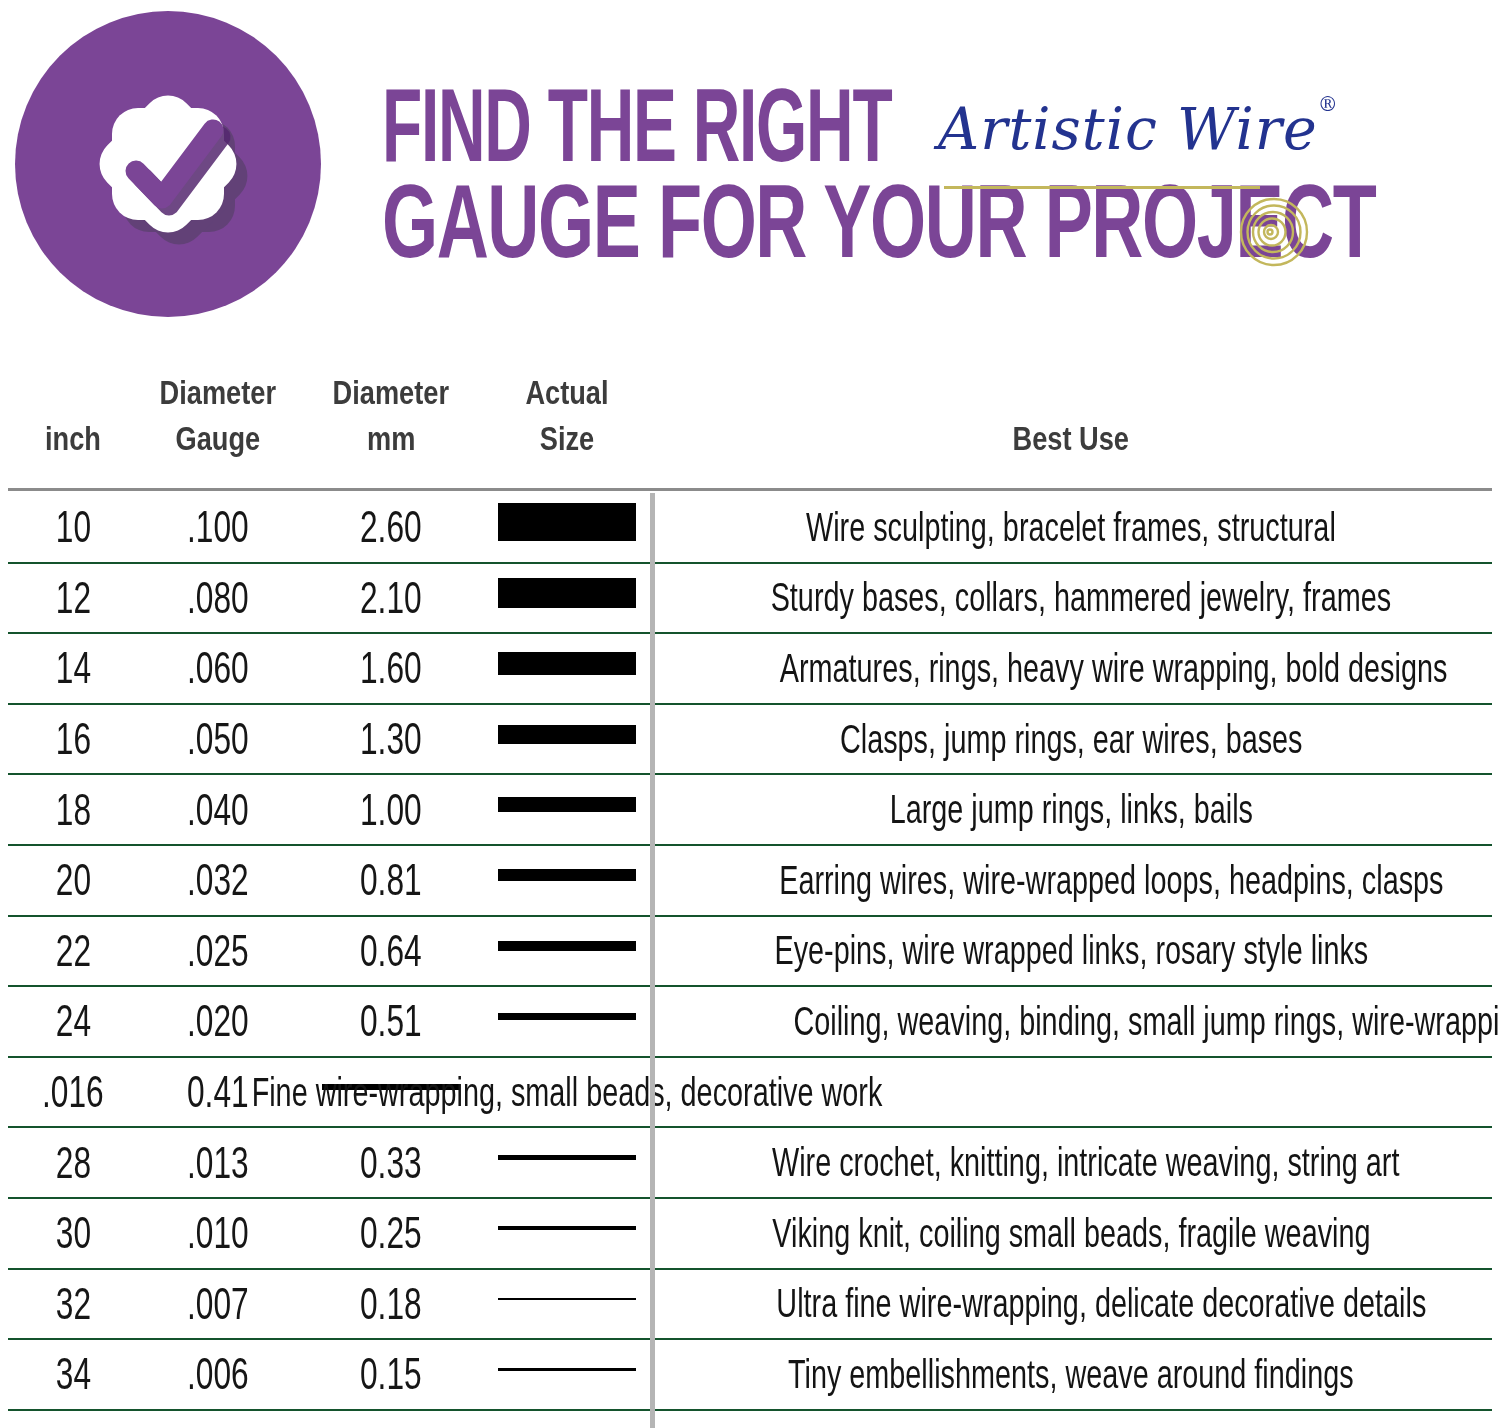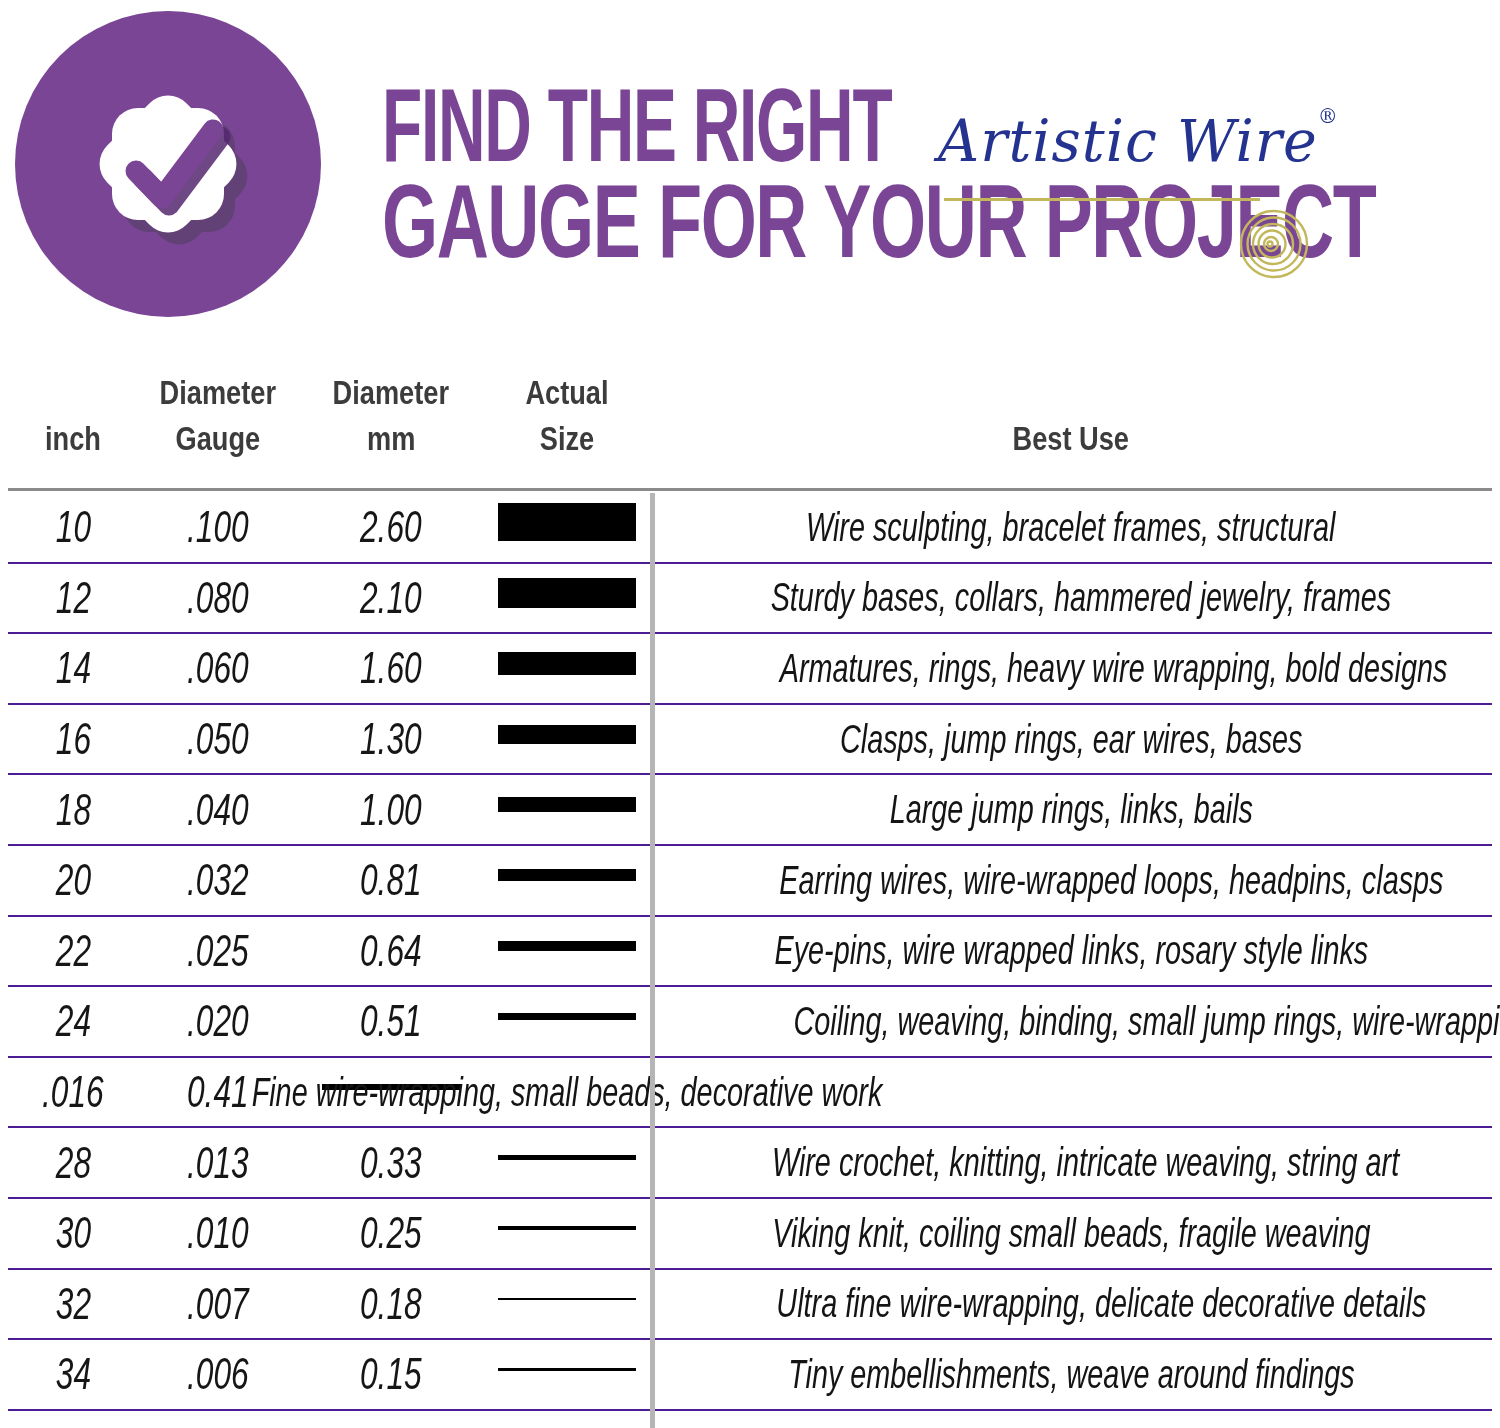--- a/index.html
+++ b/index.html
@@ -11,39 +11,39 @@
 
   
   .badge-wrap { position:absolute; left:12px; top:8px; width:312px; height:312px; }
   .title {
     position:absolute; left:382px; top:78px; color:#7B4596;
     font-weight:800; font-size:103px; line-height:96px; letter-spacing:-2px; white-space:nowrap;
   }
   .title .t1 { display:inline-block; transform:scaleX(0.64); transform-origin:0 50%; }
   .title .t2 { display:inline-block; transform:scaleX(0.70); transform-origin:0 50%; }
 
-  .brand { position:absolute; left:938px; top:104px; width:360px; }
+  .brand { position:absolute; left:938px; top:92px; width:360px; }
   .brand-text {
     font-family:"DejaVu Serif", serif; font-style:italic; color:#23338F;
     font-size:57px; letter-spacing:1px; white-space:nowrap;
   }
   .brand-text sup { font-size:20px; vertical-align:38px; letter-spacing:0; }
   .brand-underline { position:absolute; left:6px; top:94px; width:316px; height:3px; background:#C3B75C; }
   .spiral-wrap { position:absolute; left:300px; top:104px; width:72px; height:72px; }
 
   
   .thead { position:absolute; left:8px; right:8px; top:373px; border-bottom:3px solid #8B8B8B; color:#3C3C3C; }
   .hrow { display:grid; grid-template-columns:130px 160px 186px 166px 1fr; }
   .hrow1 { height:46px; }
   .hrow2 { height:69px; }
   .hcell { display:flex; align-items:flex-start; justify-content:center; padding-bottom:3px; }
   .htxt { font-size:34px; font-weight:700; display:inline-block; transform:scaleX(0.80); white-space:nowrap; }
 
   .tbody { position:absolute; left:8px; right:8px; top:493px; }
-  .trow { display:grid; grid-template-columns:130px 160px 186px 166px 1fr; height:70.6px; border-bottom:2px solid #4c1d95; box-sizing:border-box;font-style:italic; }
+  .trow { display:grid; grid-template-columns:130px 160px 186px 166px 1fr; height:70.6px; border-bottom:2px solid #14532d; box-sizing:border-box; }
   .tcell { display:flex; align-items:center; justify-content:center; overflow:visible; }
   .num { font-size:44px; color:#161616; display:inline-block; transform:scaleX(0.72); white-space:nowrap; }
   .use { font-size:40px; color:#141414; display:inline-block; transform:scaleX(0.72); white-space:nowrap; }
   .bar { width:138px; background:#000000; margin-bottom:10px; }
 
   .col-divider { position:absolute; left:650px; top:493px; width:5px; height:935px; background:#B5B5B5; z-index:2; }
 </style>
 </head>
 <body>
 

